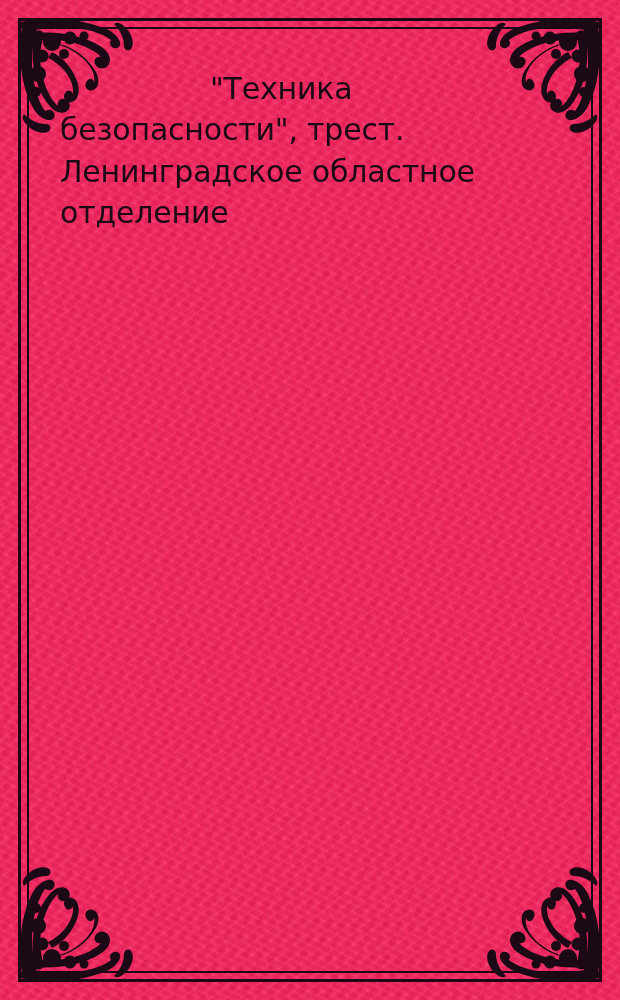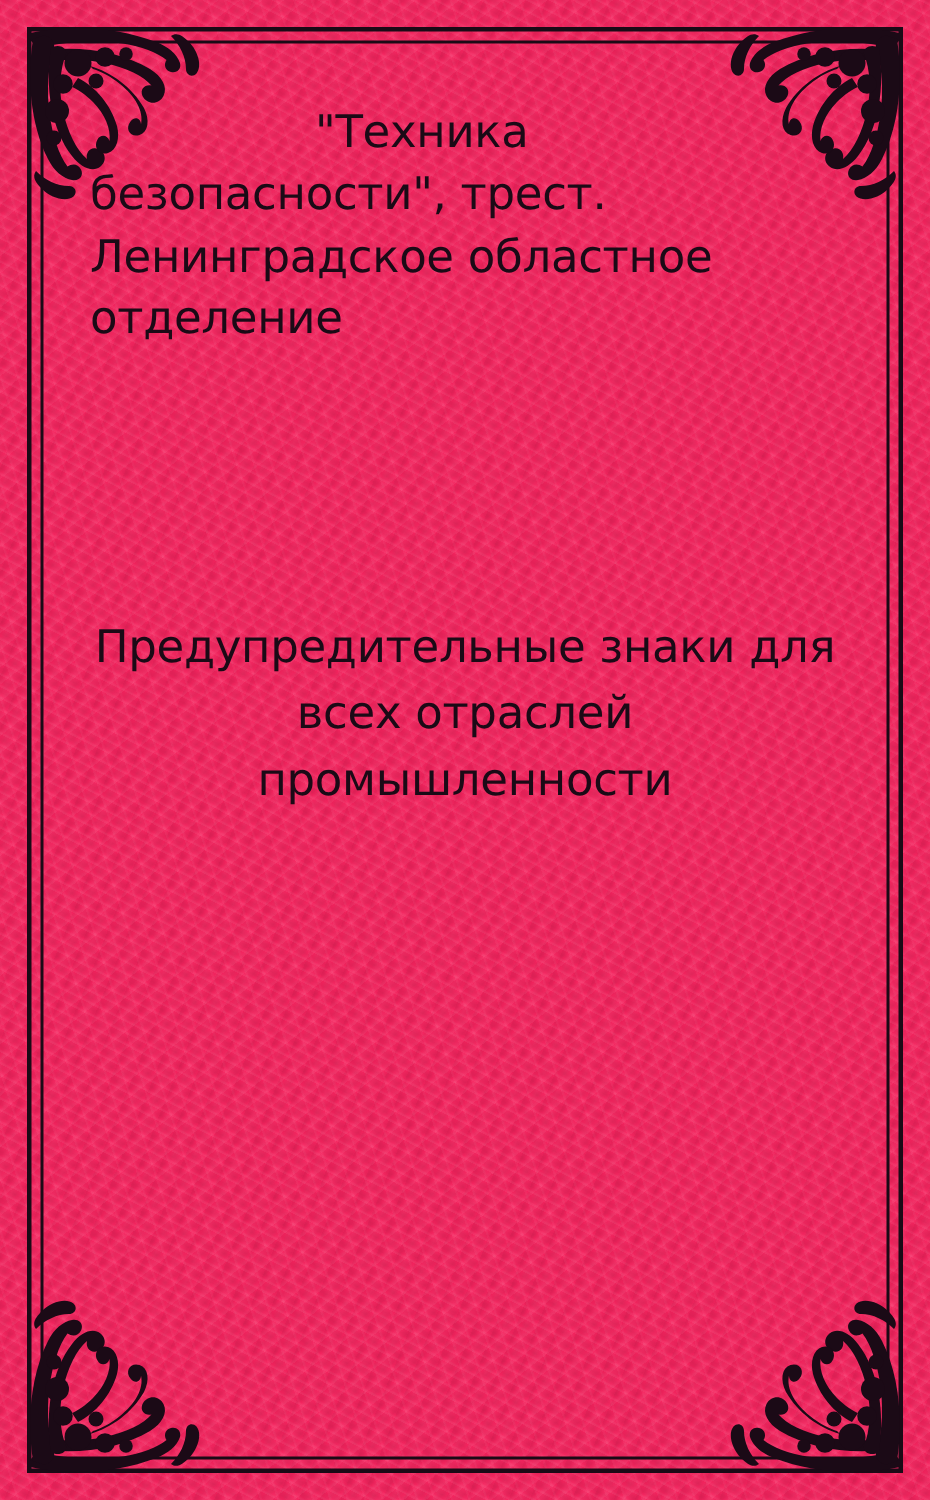--- a/index.html
+++ b/index.html
@@ -195,16 +195,15 @@
         <path d="M44 44 C 56 50, 66 62, 70 76 C 72 84, 70 92, 64 94 C 58 96, 54 90, 57 85 C 59 81, 64 82, 65 86 C 66 78, 62 68, 54 60 C 49 55, 43 51, 40 50 Z"></path>
         <path d="M52 36 C 66 40, 80 50, 88 64 C 92 72, 91 80, 85 82 C 79 84, 75 78, 79 73 C 82 69, 86 71, 86 75 C 88 66, 82 56, 72 48 C 66 43, 58 39, 54 38 Z"></path>
         <path d="M16 106 C 22 112, 30 116, 38 116 C 42 116, 44 120, 41 123 C 36 127, 26 124, 20 118 C 16 114, 13 110, 16 106 Z"></path>
         <path d="M106 16 C 112 22, 116 30, 116 38 C 116 42, 120 44, 123 41 C 127 36, 124 26, 118 20 C 114 16, 110 13, 106 16 Z"></path>
       </g>
     </svg>
   </div>
 
   <div class="content">
     <div class="publisher">"Техника безопасности", трест. Ленинградское областное отделение</div>
-    <div class="title">Предупредительные знаки для всех отраслей промышленности</div>
   </div>
 
 </div>
 
 </body></html>

